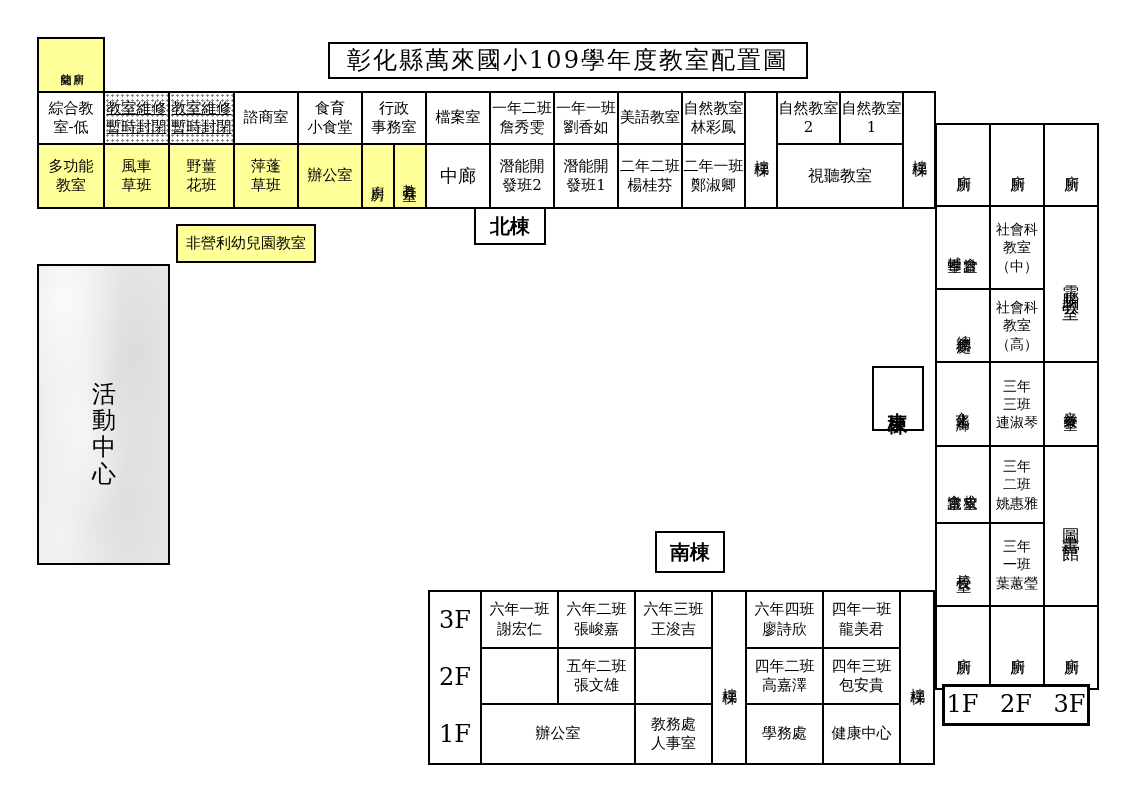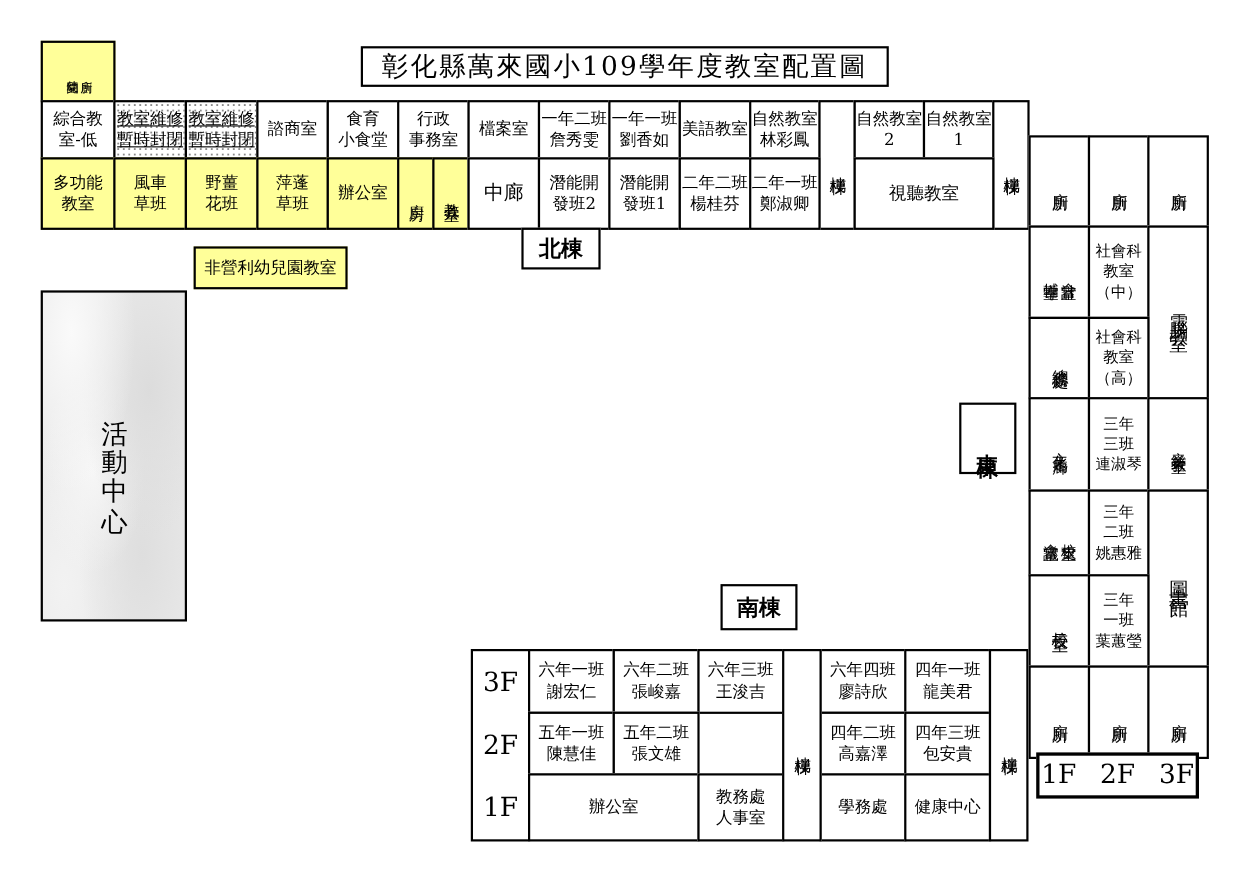--- a/index.html
+++ b/index.html
@@ -144,22 +144,20 @@
 謝宏仁</div>
   <div class="cell" style="left:557px;top:590px;width:79px;height:59px">六年二班
 張峻嘉</div>
   <div class="cell" style="left:634px;top:590px;width:79px;height:59px">六年三班
 王浚吉</div>
   <div class="cell" style="left:745px;top:590px;width:79px;height:59px">六年四班
 廖詩欣</div>
   <div class="cell" style="left:822px;top:590px;width:79px;height:59px">四年一班
 龍美君</div>
 
-  <div class="cell" style="left:480px;top:647px;width:79px;height:58px">五年一班
-陳慧佳</div>
   <div class="cell" style="left:557px;top:647px;width:79px;height:58px">五年二班
 張文雄</div>
   <div class="cell" style="left:745px;top:647px;width:79px;height:58px">四年二班
 高嘉澤</div>
   <div class="cell" style="left:822px;top:647px;width:79px;height:58px">四年三班
 包安貴</div>
 
   <div class="cell" style="left:480px;top:703px;width:156px;height:62px">辦公室</div>
   <div class="cell" style="left:745px;top:703px;width:79px;height:62px">學務處</div>
   <div class="cell" style="left:634px;top:703px;width:79px;height:62px">教務處

